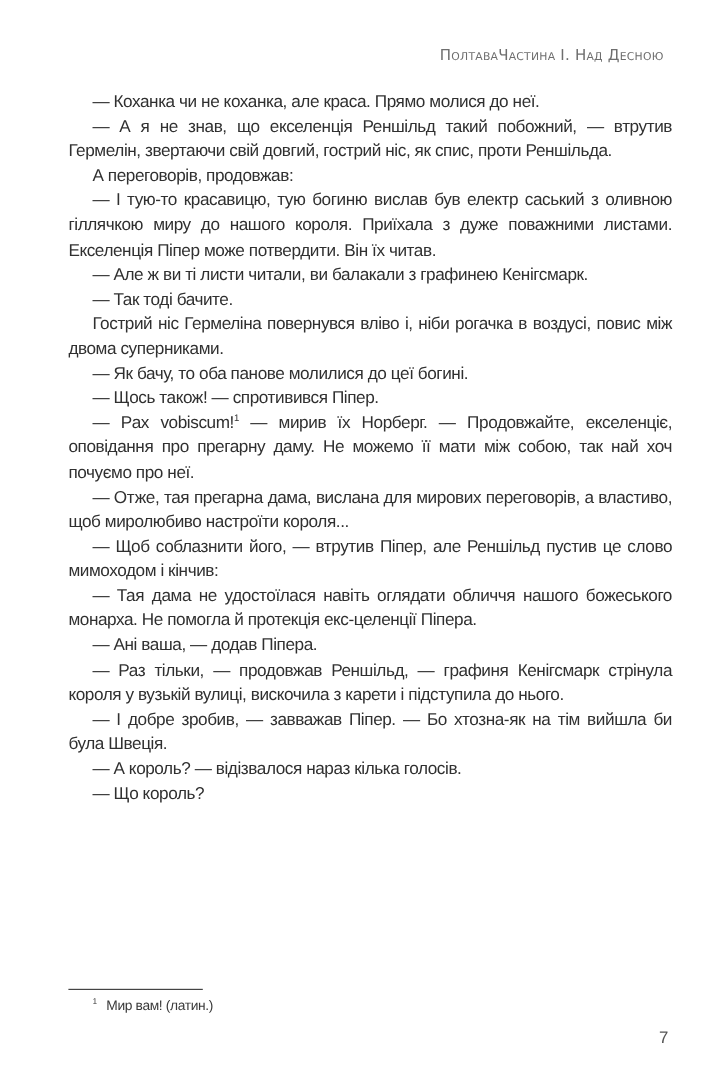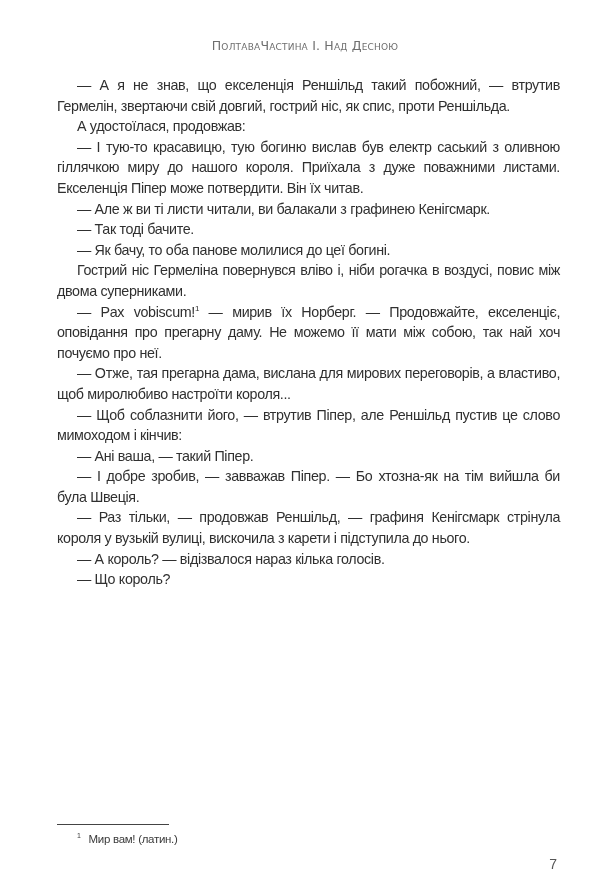--- a/index.html
+++ b/index.html
@@ -1,20 +1,20 @@
 <!DOCTYPE html>
 <html><head>
   <meta charset="utf-8">
   <style>
     html, body { margin: 0; padding: 0; background: #ffffff; }
     body { width: 600px; height: 893px; position: relative; overflow: hidden; }
     .page { position: absolute; left: 0; top: 0; width: 600px; height: 893px; background: #ffffff; }
     .running-header {
       position: absolute; top: 38px; left: 57px; right: 47px;
-      display: flex; justify-content: center;
+      display: flex; justify-content: flex-end;
       font-family: "DejaVu Sans", sans-serif; font-size: 12.5px; color: #6e6e6e;
       letter-spacing: 0.2px; font-variant: small-caps;
     }
     .text-body {
       position: absolute; top: 75px; left: 57px; width: 503px;
       font-family: "Liberation Sans", sans-serif; font-size: 14.3px;
       line-height: 20.6px; color: #303030; letter-spacing: -0.35px;
       font-stretch: condensed;
     }
     .para { margin: 0; text-indent: 20px; text-align: justify; text-align-last: left; }
@@ -37,33 +37,36 @@
 </head>
 <body>
 
 <div class="page">
   <div class="running-header">
     <span>Полтава</span>
     <span>Частина I. Над Десною</span>
   </div>
 
   <div class="text-body">
+    <p class="para">— Коханка чи не коханка, але краса. Прямо молися до неї.</p>
     <p class="para">— А я не знав, що екселенція Реншільд такий побожний, — втрутив Гермелін, звертаючи свій довгий, гострий ніс, як спис, проти Реншільда.</p>
-    <p class="para">А удостоїлася, продовжав:</p>
+    <p class="para">А переговорів, продовжав:</p>
     <p class="para">— І тую-то красавицю, тую богиню вислав був електр саський з оливною гіллячкою миру до нашого короля. Приїхала з дуже поважними листами. Екселенція Піпер може потвердити. Він їх читав.</p>
     <p class="para">— Але ж ви ті листи читали, ви балакали з графинею Кенігсмарк.</p>
     <p class="para">— Так тоді бачите.</p>
+    <p class="para">Гострий ніс Гермеліна повернувся вліво і, ніби рогачка в воздусі, повис між двома суперниками.</p>
     <p class="para">— Як бачу, то оба панове молилися до цеї богині.</p>
-    <p class="para">Гострий ніс Гермеліна повернувся вліво і, ніби рогачка в воздусі, повис між двома суперниками.</p>
+    <p class="para">— Щось також! — спротивився Піпер.</p>
     <p class="para"><span>— Pax vobiscum!</span><sup>1</sup><span> — мирив їх Норберг. — Продовжайте, екселенціє, оповідання про прегарну даму. Не можемо її мати між собою, так най хоч почуємо про неї.</span></p>
     <p class="para">— Отже, тая прегарна дама, вислана для мирових переговорів, а властиво, щоб миролюбиво настроїти короля...</p>
     <p class="para">— Щоб соблазнити його, — втрутив Піпер, але Реншільд пустив це слово мимоходом і кінчив:</p>
-    <p class="para">— Ані ваша, — такий Піпер.</p>
+    <p class="para">— Тая дама не удостоїлася навіть оглядати обличчя нашого божеського монарха. Не помогла й протекція екс-целенції Піпера.</p>
+    <p class="para">— Ані ваша, — додав Піпера.</p>
+    <p class="para">— Раз тільки, — продовжав Реншільд, — графиня Кенігсмарк стрінула короля у вузькій вулиці, вискочила з карети і підступила до нього.</p>
     <p class="para">— І добре зробив, — завважав Піпер. — Бо хтозна-як на тім вийшла би була Швеція.</p>
-    <p class="para">— Раз тільки, — продовжав Реншільд, — графиня Кенігсмарк стрінула короля у вузькій вулиці, вискочила з карети і підступила до нього.</p>
     <p class="para">— А король? — відізвалося нараз кілька голосів.</p>
     <p class="para">— Що король?</p>
   </div>
 
   <div class="footnote-rule"></div>
   <div class="footnote">
     <span class="mark">1</span><span>Мир вам! (латин.)</span>
   </div>
 
   <div class="page-number">7</div>

